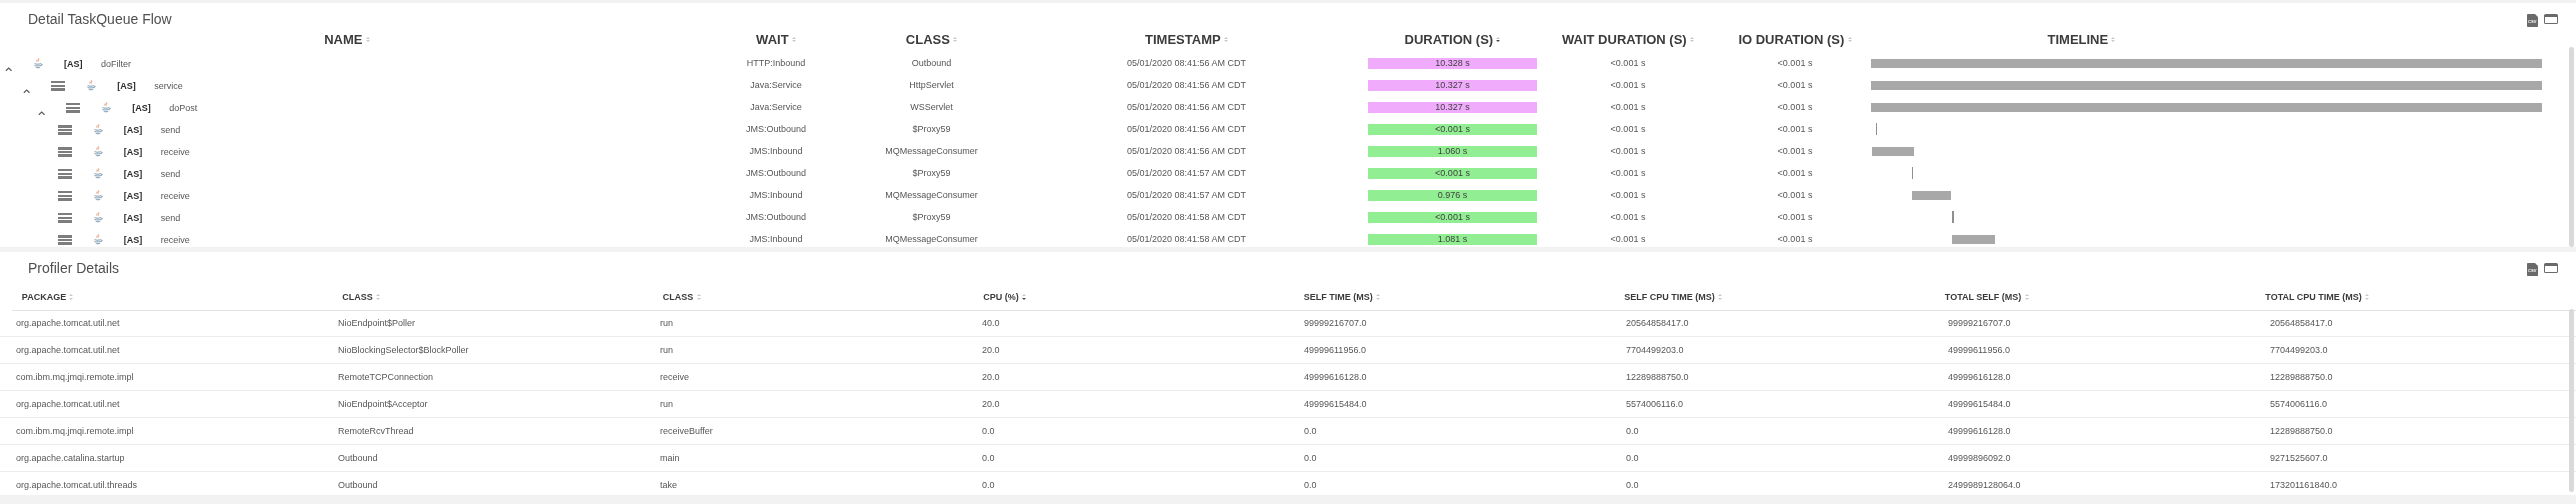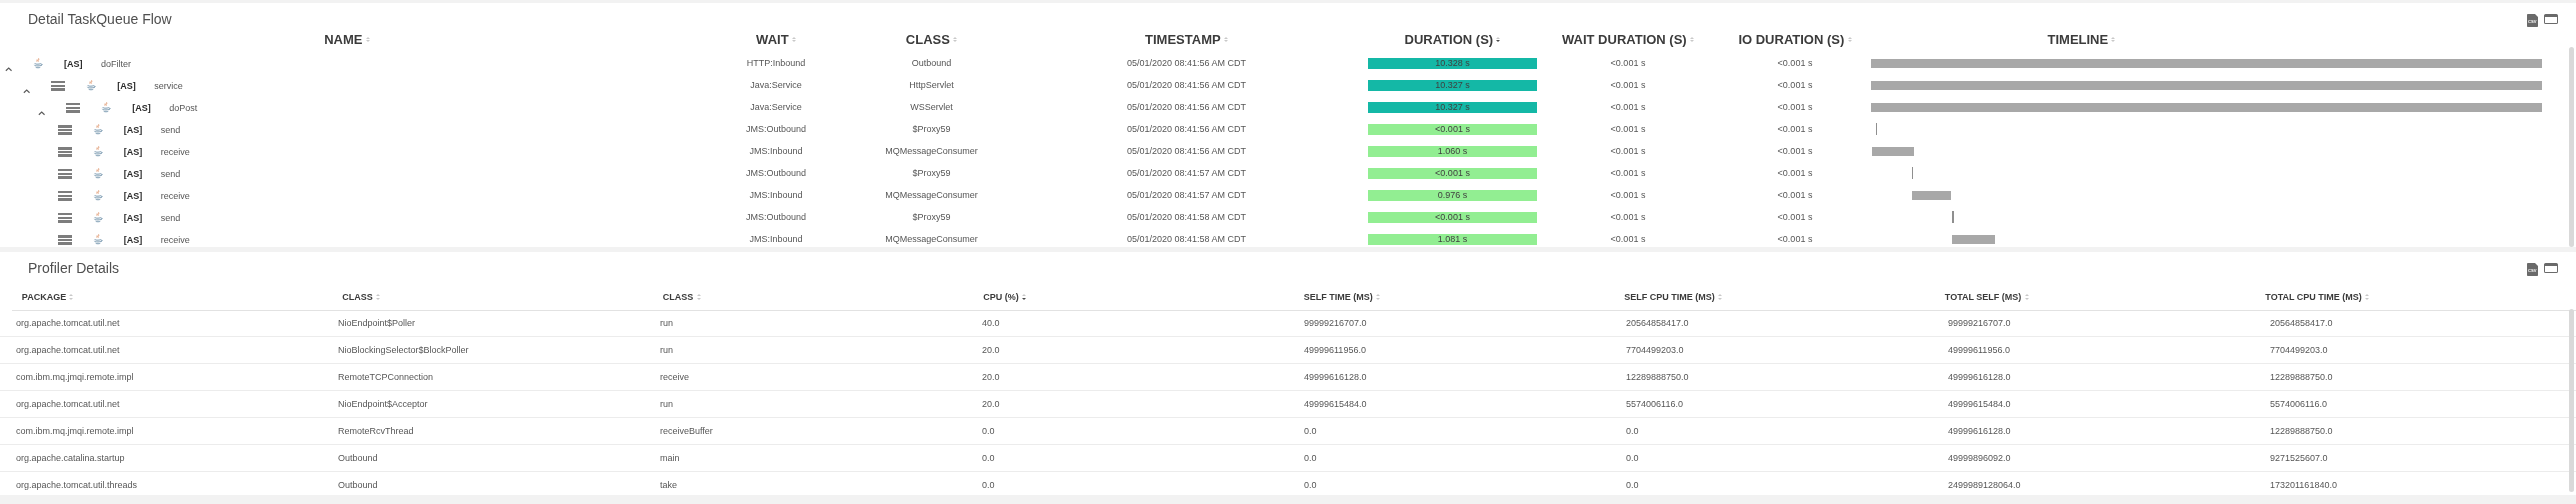--- a/index.html
+++ b/index.html
@@ -37,21 +37,21 @@
   .frow{height:22px;align-items:center;font-size:9px;color:#565656}
   .fc{text-align:center;white-space:nowrap}
   .name-cell{display:flex;align-items:flex-end;gap:21px;padding-left:var(--pad,4.9px);white-space:nowrap}
   .pfx{font-weight:700;color:#2b2b2b;margin-right:-2.5px}
   .chev{width:7.4px;height:4.9px;flex:none;cursor:pointer}
   .stack{width:14px;height:9.8px;flex:none;cursor:pointer;
     background:repeating-linear-gradient(to bottom,#7d7d7d 0 2.5px,transparent 2.5px 3.7px)}
   .java{width:9.8px;height:11.5px;flex:none}
   .dur-cell{display:flex}
   .badge{display:block;width:169px;height:11.5px;line-height:11.5px;text-align:center;font-size:9px;color:#3f3f3f}
-  .badge.warn{background:#14b8a6}
+  .badge.warn{background:#f0abfc}
   .badge.ok{background:#92ee92}
   .tl-cell{position:relative;height:22px;margin-right:29.5px}
   .tl-bar{position:absolute;top:6.5px;height:9px;background:#a8a8a8}
   .tl-tick{position:absolute;top:4.9px;width:1.6px;height:12.3px;background:#8f8f8f}
 
   
   .prof-grid{display:grid;grid-template-columns:repeat(8,1fr)}
   #prof-header{position:absolute;top:33px;left:12px;right:0;height:24.5px;align-items:center;border-bottom:0.8px solid #e2e2e2}
   .ph{font-size:9px;font-weight:700;color:#3b3b3b;display:flex;align-items:center;padding-left:9.8px;cursor:pointer;white-space:nowrap}
   #prof-rows{position:absolute;top:58px;left:0;right:0}

